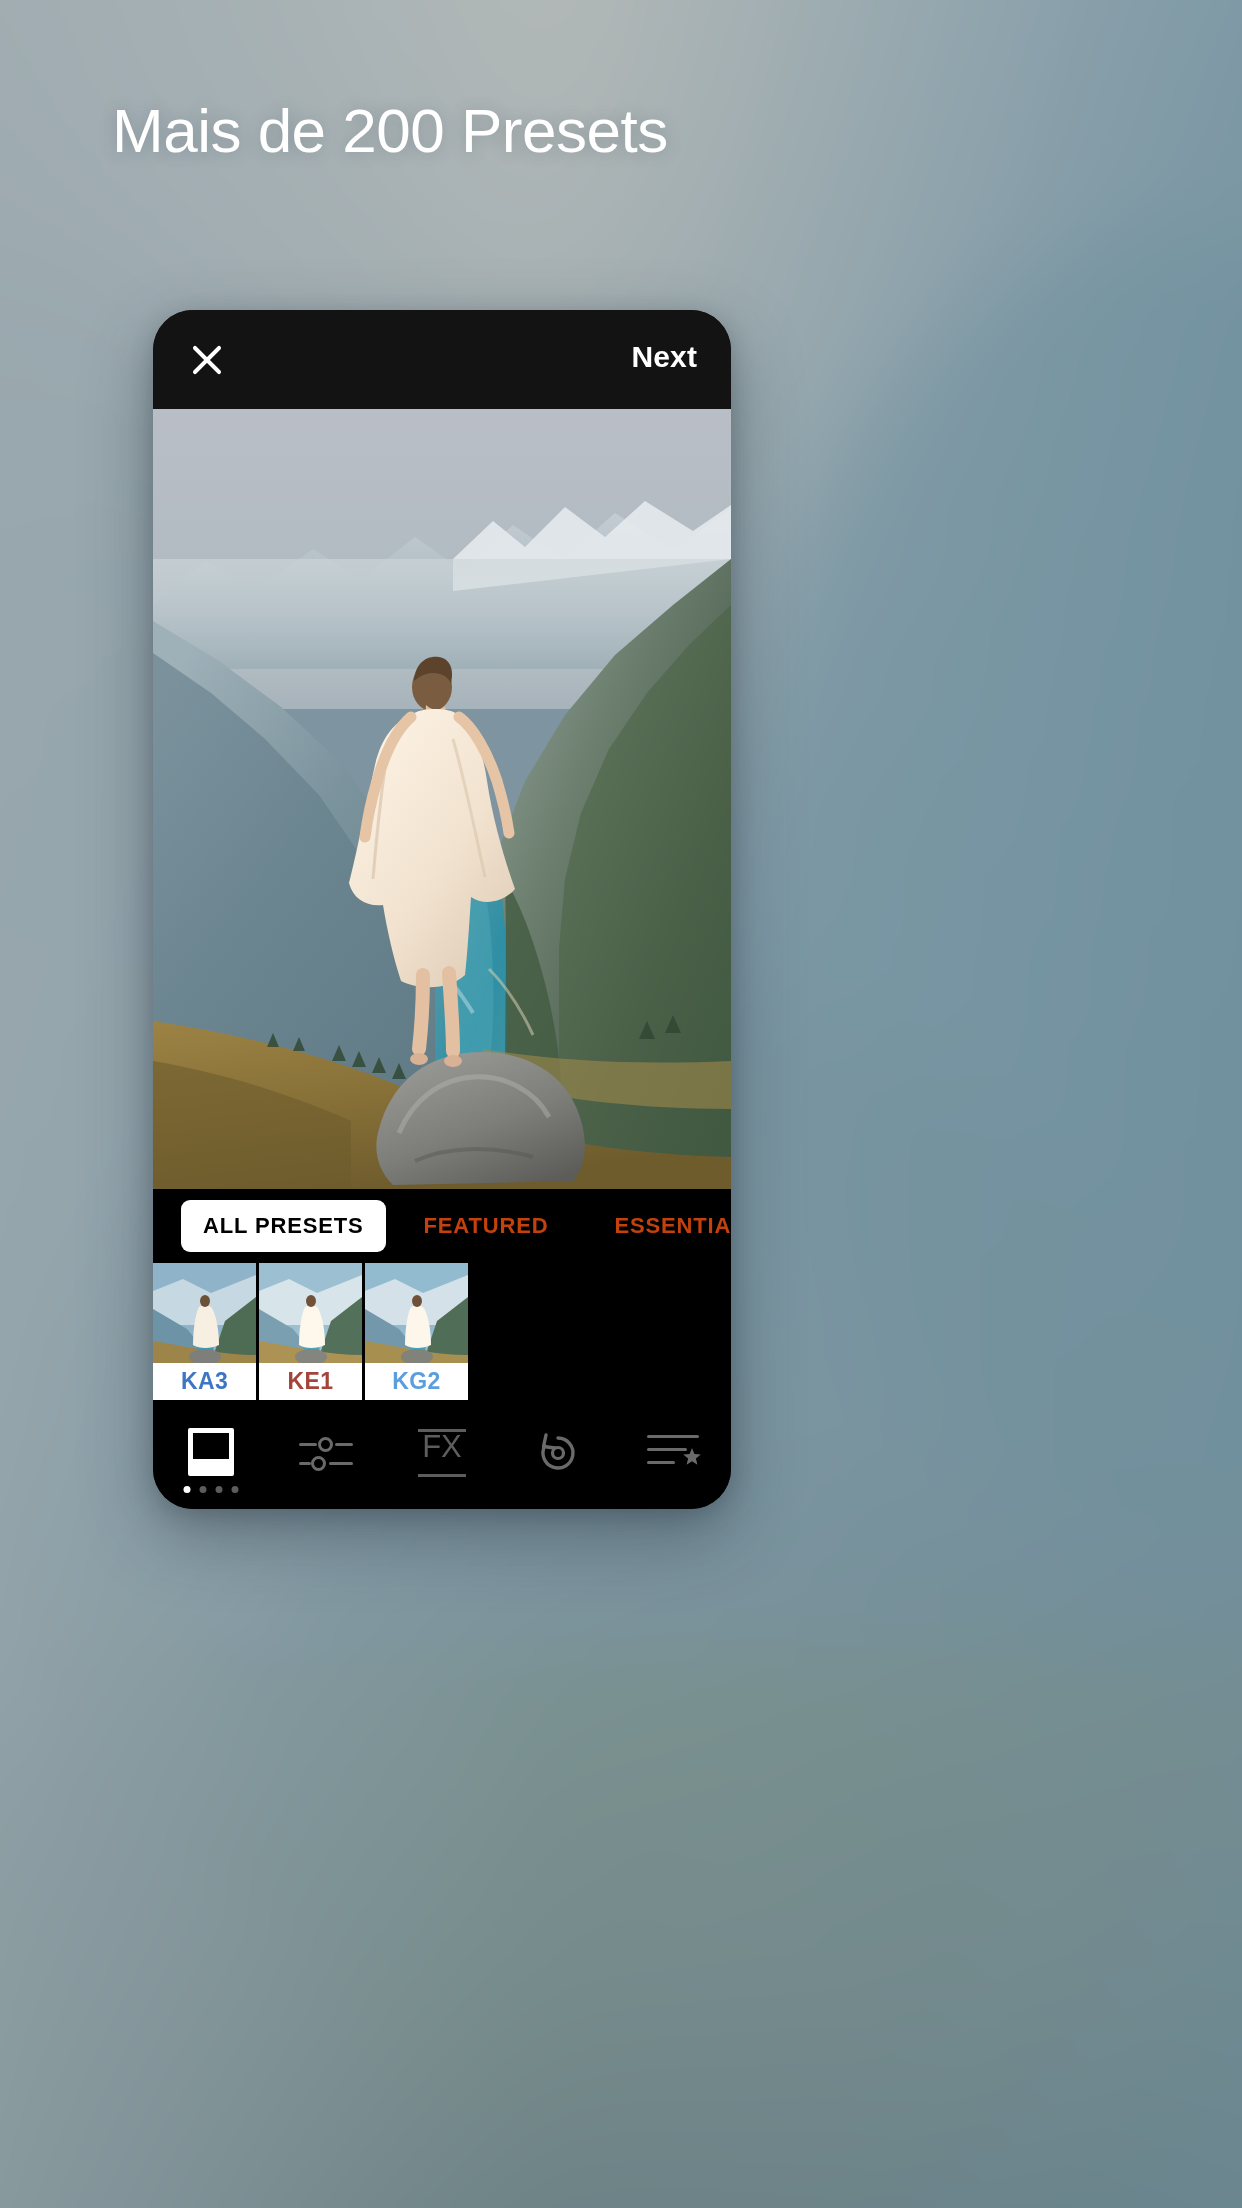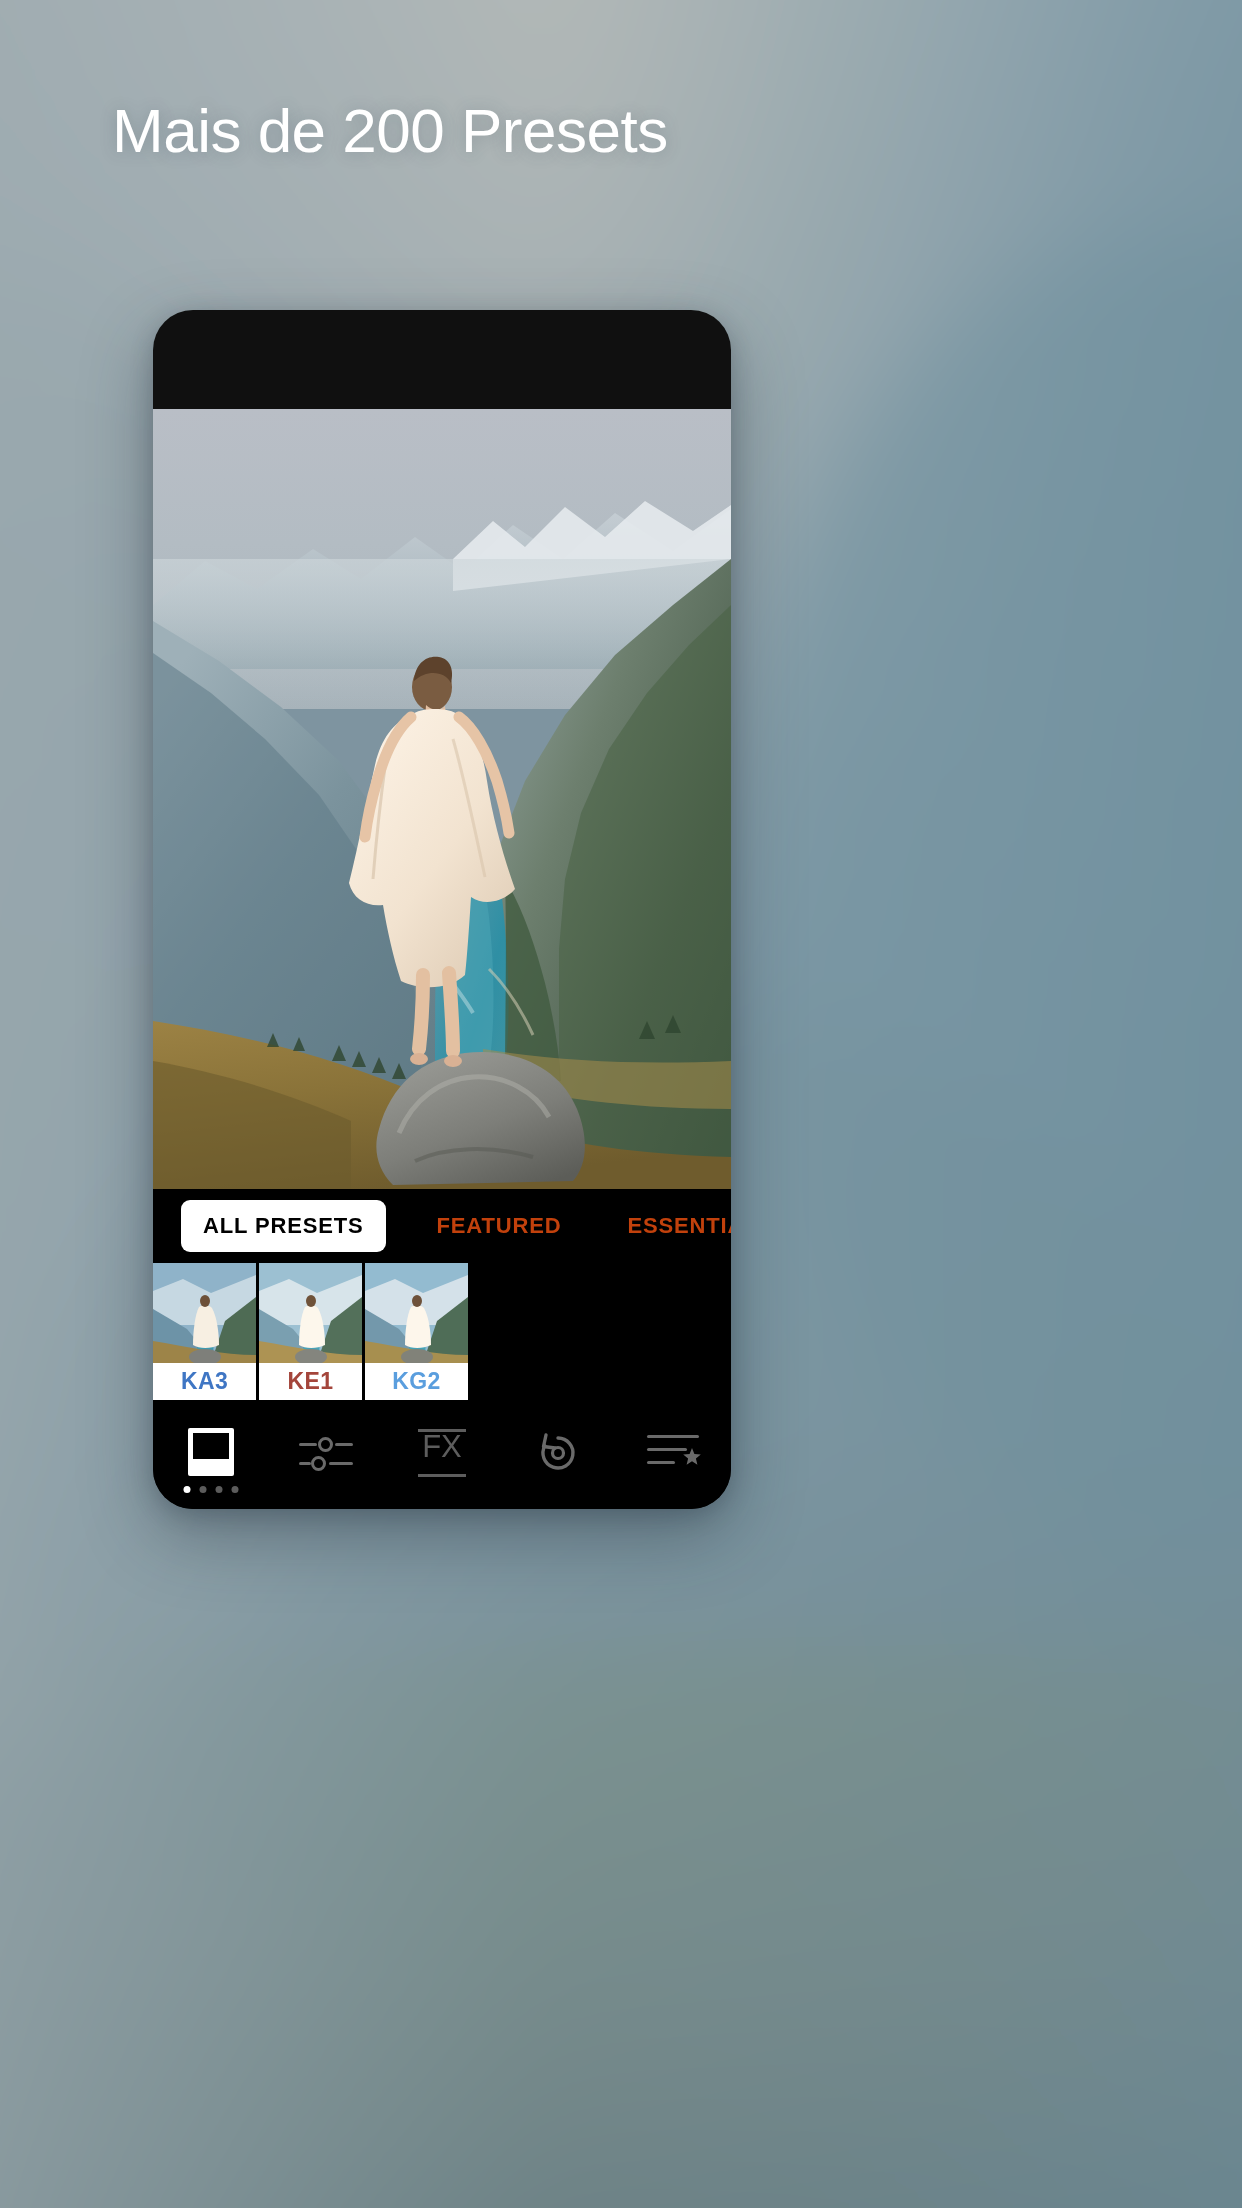--- a/index.html
+++ b/index.html
@@ -73,21 +73,21 @@
     display:flex; align-items:center; overflow:hidden;
     padding-left:28px;
   }
   .tab {
     font-size:22px; font-weight:700; color:#c2410c;
     letter-spacing:.85px; white-space:nowrap; cursor:pointer;
     padding:0 10px; margin-right:46px; flex:0 0 auto;
   }
   .tab.active {
     background:#ffffff; color:#000000;
-    border-radius:9px; padding:13px 22px; margin-right:41px;
+    border-radius:9px; padding:13px 22px; margin-right:28px;
   }
 
   
   #presets {
     position:absolute; left:0; top:953px; width:578px; height:137px;
     background:#000000; display:flex; overflow:hidden;
   }
   .preset {
     position:relative; flex:0 0 103px; height:137px;
     margin-right:3px; cursor:pointer; overflow:hidden; background:#000;
@@ -212,20 +212,27 @@
       <rect x="0" y="0" width="1402" height="2368" fill="url(#bgLeft)"></rect>
       <rect x="0" y="0" width="1402" height="2368" fill="url(#bgRight)"></rect>
     </svg>
   </div>
 </div>
 
 <div id="title">Mais de 200 Presets</div>
 
 <div id="phone">
 
+  <div id="phone-header">
+    <div id="close-btn">
+      <span></span>
+        <span></span>
+    </div>
+    <div id="next-btn">Next</div>
+  </div>
 
   <div id="photo-area">
     <svg class="ph" width="578" height="780" viewBox="0 0 578 780" preserveAspectRatio="none">
       <defs>
         <linearGradient id="sky" x1="0" y1="0" x2="0" y2="1">
           <stop offset="0%" stop-color="#b9bec6"></stop>
           <stop offset="45%" stop-color="#b3bcc3"></stop>
           <stop offset="100%" stop-color="#a7b3ba"></stop>
         </linearGradient>
         <linearGradient id="farMtn" x1="0" y1="0" x2="0" y2="1">

